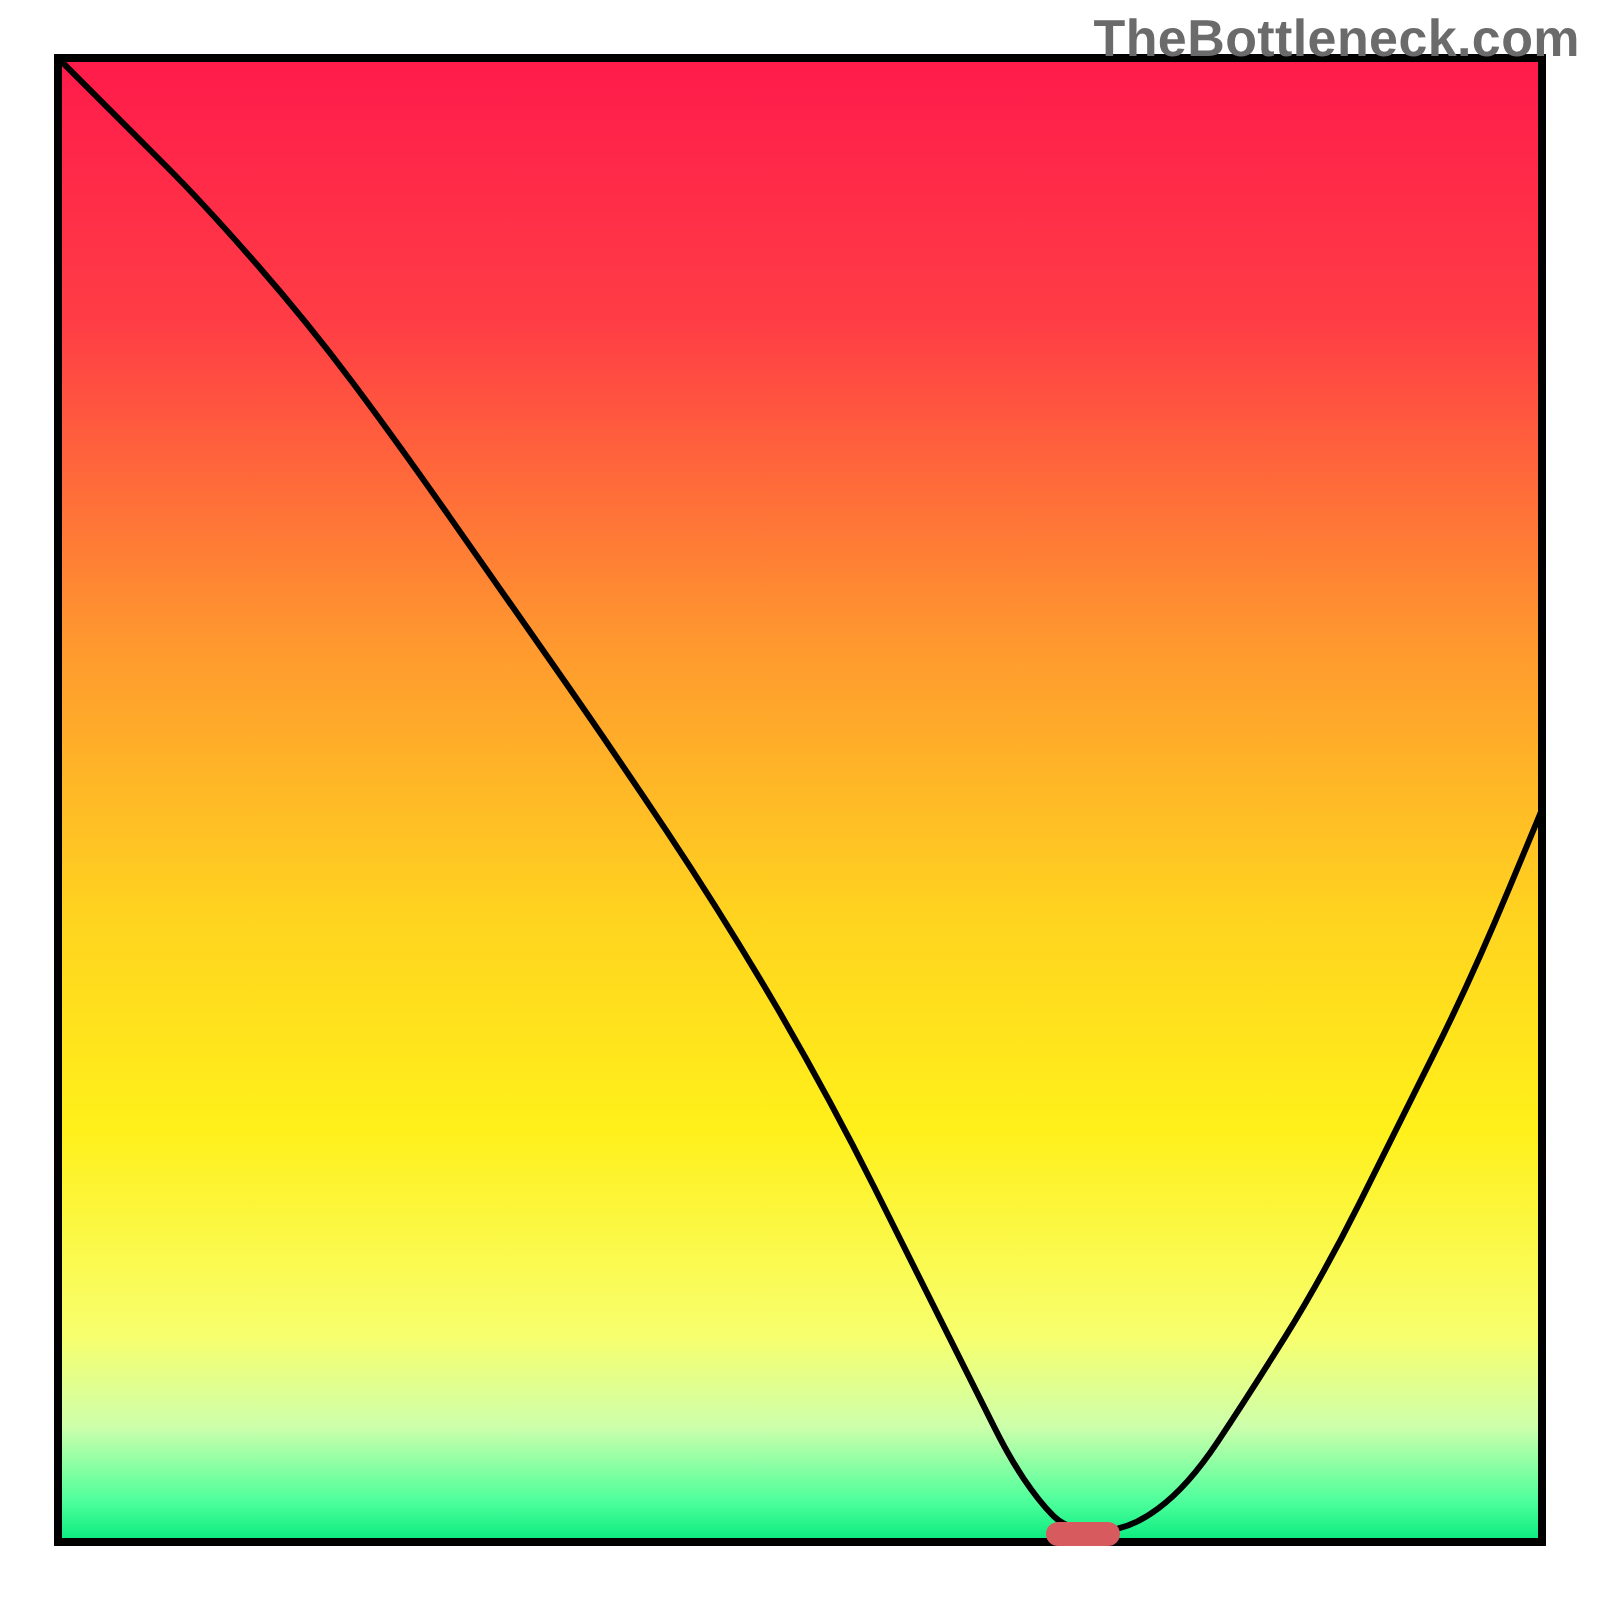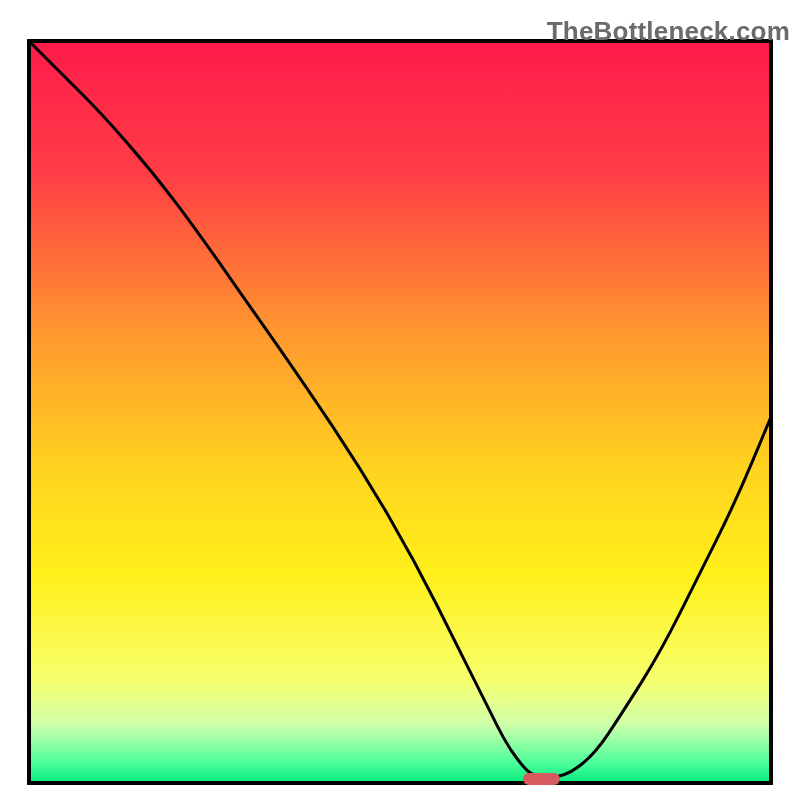--- a/index.html
+++ b/index.html
@@ -9,21 +9,20 @@
     height: 800px;
     overflow: hidden;
     background: #ffffff;
     font-family: Arial, Helvetica, sans-serif;
   }
   .frame {
     position: relative;
     width: 800px;
     height: 590px;
     box-sizing: border-box;
-    margin-top: 12px;
   }
   .watermark {
     position: absolute;
     top: 4px;
     right: 10px;
     font-size: 26px;
     font-weight: 600;
     color: #6b6b6b;
     letter-spacing: 0.2px;
     z-index: 40;

